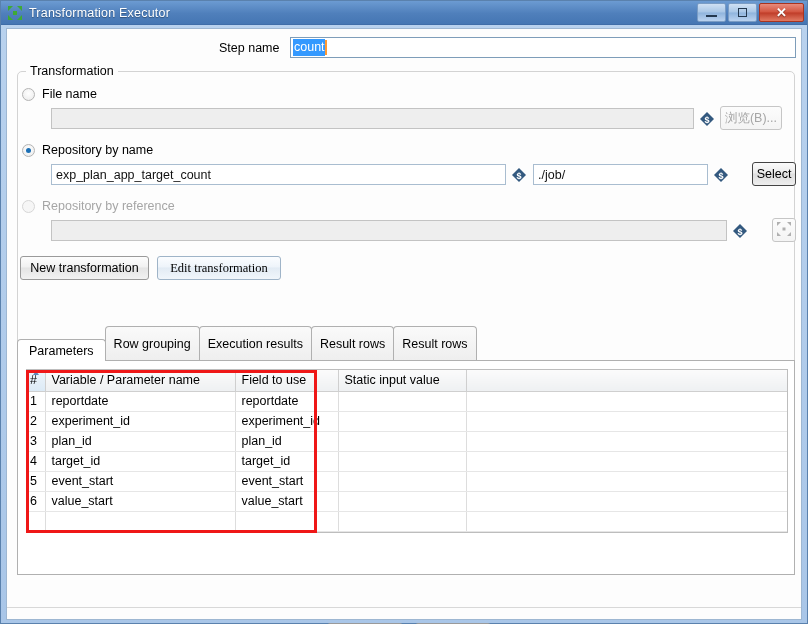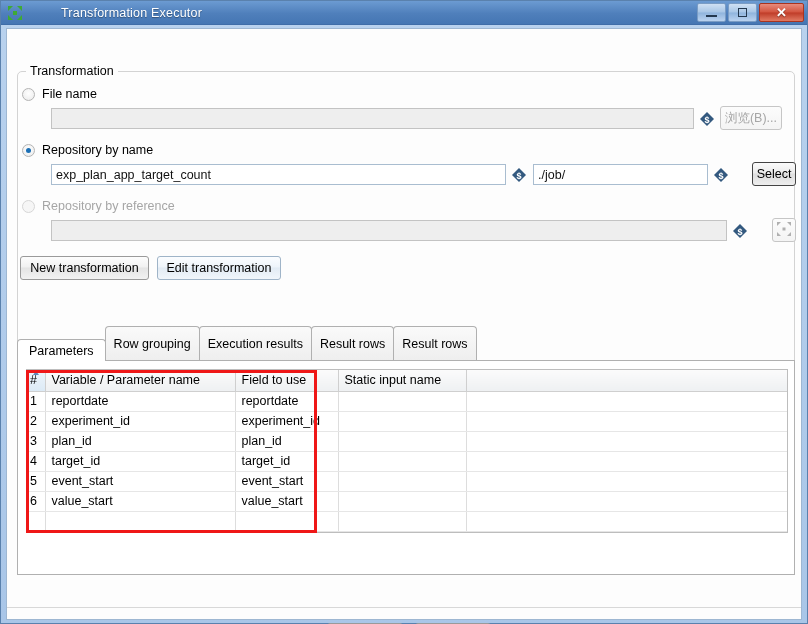--- a/index.html
+++ b/index.html
@@ -34,21 +34,20 @@
     margin-left: 6px; margin-right: 6px;
     position: relative;
     flex: 0 0 auto;
   }
   #titlebar .title-text {
     color: #ffffff;
     font-size: 12.5px;
     letter-spacing: .2px;
     text-shadow: 0 1px 1px rgba(0,0,0,.35);
     white-space: nowrap;
-    margin-left: 32px;
   }
   .win-btns {
     position: absolute; right: 3px; top: 2px;
     display: flex; gap: 2px;
   }
   .win-btn {
     width: 29px; height: 19px;
     border: 1px solid #7a9cc4;
     border-radius: 2px;
     background: linear-gradient(180deg,#cfe0f3 0%,#a8c6e6 48%,#8fb4dd 52%,#b9d2ef 100%);
@@ -170,20 +169,21 @@
   }
   .btn.disabled { color: #a6a6a6; border-color: #c6c6c6;
     background: linear-gradient(180deg,#fcfcfc 0%,#f4f4f4 100%); }
   .btn.strong {
     border: 1px solid #444;
     background: linear-gradient(180deg,#fbfbfb 0%,#ececec 45%,#dedede 50%,#eeeeee 100%);
   }
   .btn.bluish {
     background: linear-gradient(180deg,#fbfdff 0%,#eef4fa 45%,#e2ebf4 50%,#f1f6fb 100%);
     border-color: #9fb4c8;
+    font-family: Liberation Serif, serif;
   }
 
   
   #tabs {
     position: absolute; left: 10px; top: 309px;
     width: 778px; height: 23px;
     display: flex; align-items: flex-end;
   }
   .tab {
     height: 22px;
@@ -328,20 +328,27 @@
         <i class="box-glyph"></i>
       </div>
       <div class="win-btn close">
         <span>✕</span>
       </div>
     </div>
   </div>
 
   <div id="body">
 
+    <div id="stepname-row">
+      <div id="stepname-label">Step name</div>
+      <div id="stepname-input">
+        <span id="stepname-value">count</span>
+          <i id="stepname-caret"></i>
+      </div>
+    </div>
 
     <div id="group">
       <div id="group-title">Transformation</div>
 
       <div class="radio" style="left:4px; top:16px;"></div>
       <div class="radio-label" style="left:24px; top:15px;">File name</div>
 
       <div class="txt" style="left:33px; top:36px; width:643px;"></div>
       <span class="var-icon" style="left:682px; top:40px;">
         <svg width="14" height="14" viewBox="0 0 14 14">
@@ -417,21 +424,21 @@
             <col style="width:323px">
           </colgroup>
           <thead>
             <tr>
               <th class="rownum">
                 <i class="sort-arrow"></i>
                 <span>#</span>
               </th>
               <th>Variable / Parameter name</th>
               <th>Field to use</th>
-              <th>Static input name</th>
+              <th>Static input value</th>
               <th></th>
             </tr>
           </thead>
           <tbody>
             <tr>
               <td class="rownum">1</td>
               <td>reportdate</td>
               <td>reportdate</td>
               <td></td>
               <td></td>

